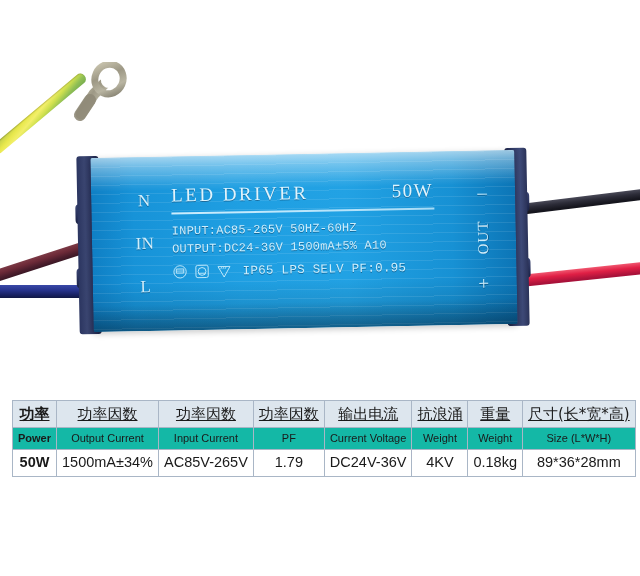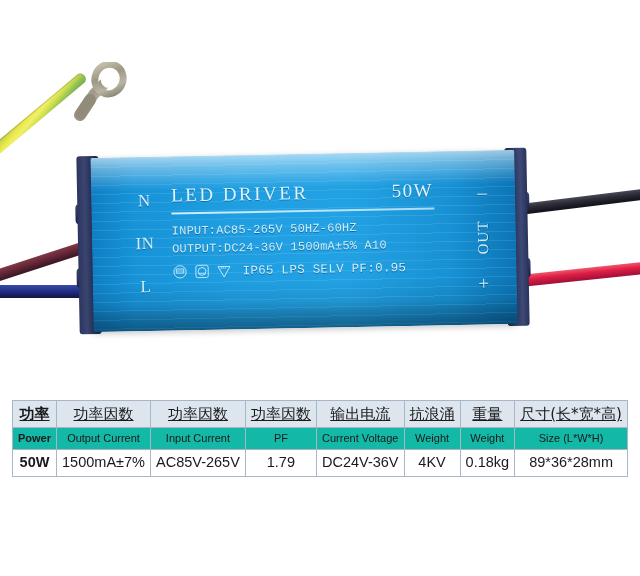--- a/index.html
+++ b/index.html
@@ -313,21 +313,21 @@
             <td>Output Current</td>
             <td>Input Current</td>
             <td>PF</td>
             <td>Current Voltage</td>
             <td>Weight</td>
             <td>Weight</td>
             <td>Size (L*W*H)</td>
           </tr>
         <tr class="row-val" id="row-val">
             <td>50W</td>
-            <td>1500mA±7%</td>
+            <td>1500mA±34%</td>
             <td>AC85V-265V</td>
             <td>1.79</td>
             <td>DC24V-36V</td>
             <td>4KV</td>
             <td>0.18kg</td>
             <td>89*36*28mm</td>
           </tr>
       </tbody>
     </table>
   </div>

